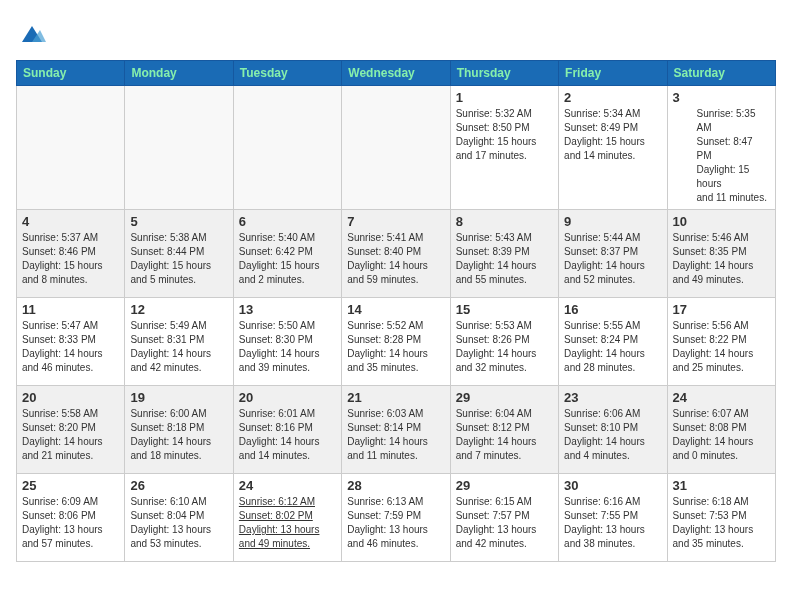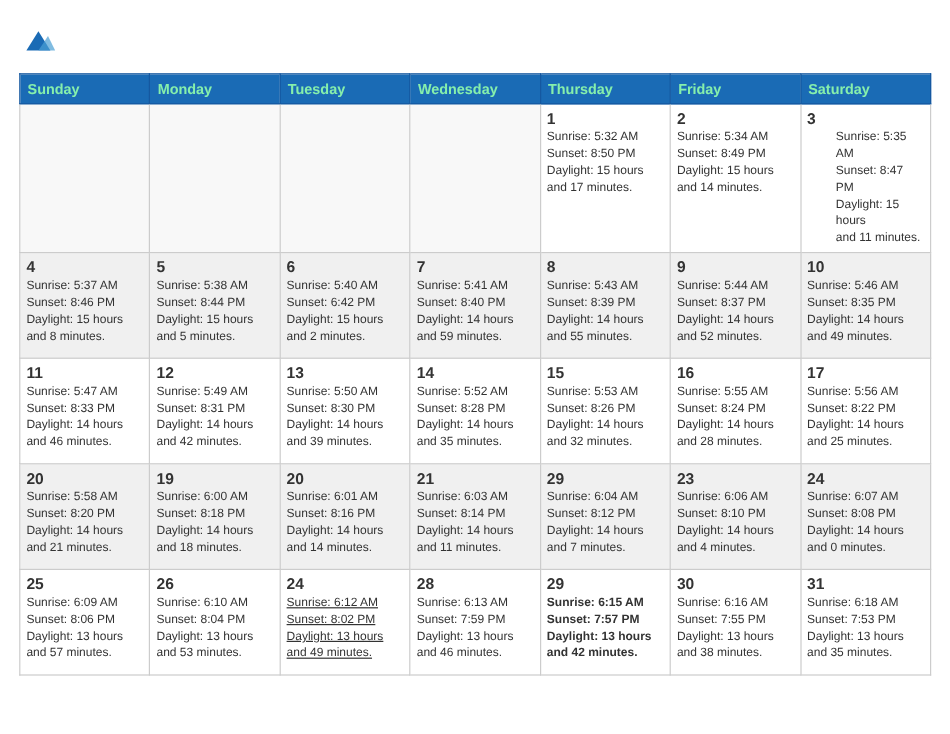--- a/index.html
+++ b/index.html
@@ -330,21 +330,21 @@
         </td>
         <td>
           <span class="day-number">28</span>
           <div class="day-info" style="white-space: pre-line;">Sunrise: 6:13 AM
 Sunset: 7:59 PM
 Daylight: 13 hours
 and 46 minutes.</div>
         </td>
         <td>
           <span class="day-number">29</span>
-          <div class="day-info" style="white-space: pre-line; font-weight: bold;">Sunrise: 6:15 AM
+          <div class="day-info" style="white-space: pre-line;">Sunrise: 6:15 AM
 Sunset: 7:57 PM
 Daylight: 13 hours
 and 42 minutes.</div>
         </td>
         <td>
           <span class="day-number">30</span>
           <div class="day-info" style="white-space: pre-line;">Sunrise: 6:16 AM
 Sunset: 7:55 PM
 Daylight: 13 hours
 and 38 minutes.</div>

